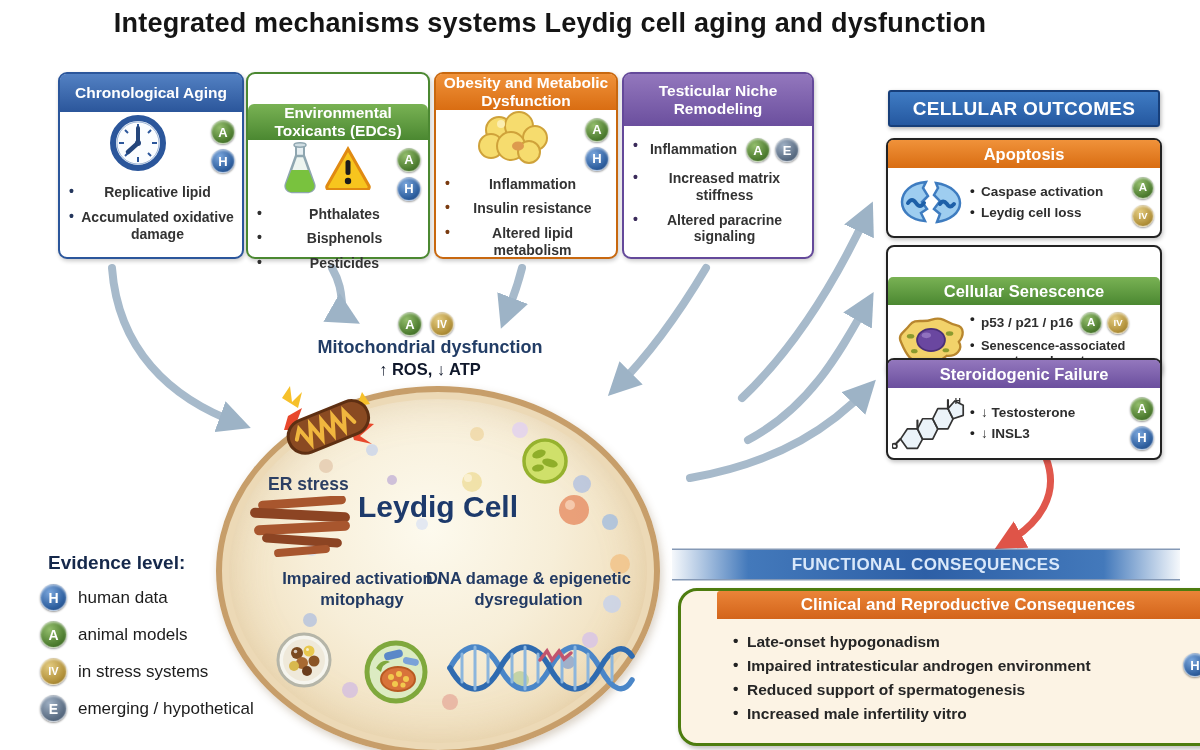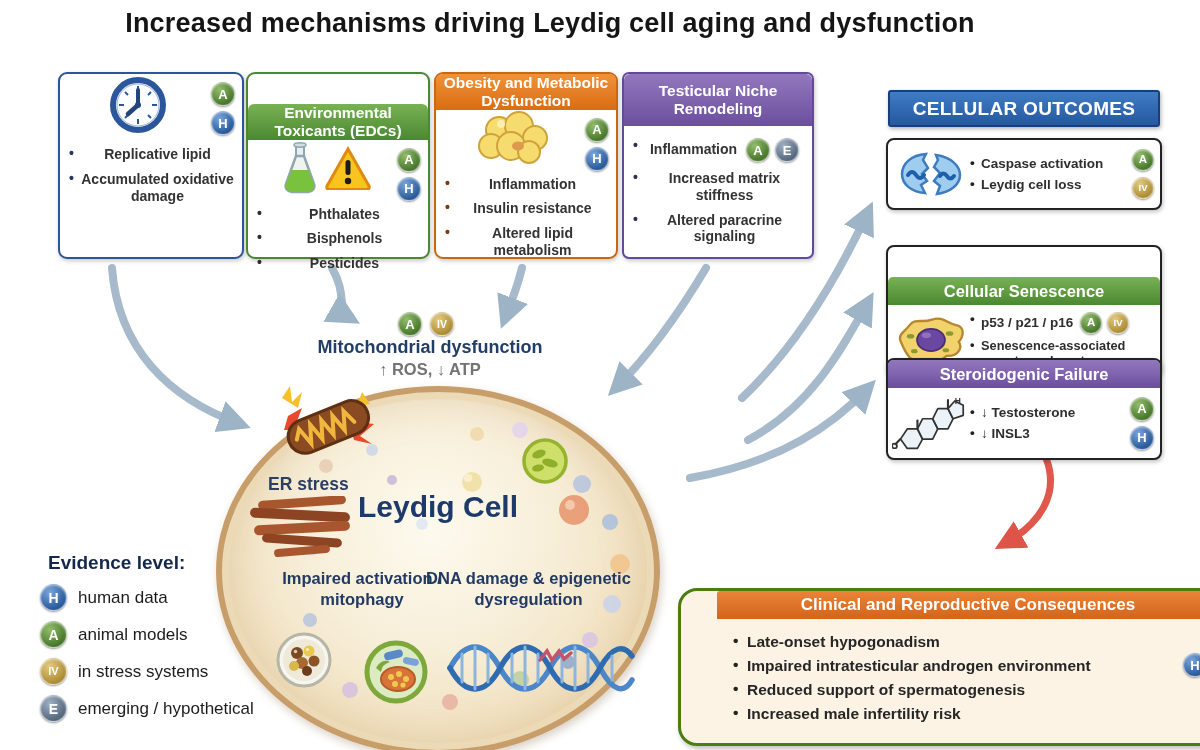--- a/index.html
+++ b/index.html
@@ -28,21 +28,21 @@
   .badge.sm.b-iv{font-size:9.5px;}
 
   
   .cbox{position:absolute;top:72px;height:183px;background:#fff;border-radius:9px;
         border:2px solid;box-shadow:1px 2px 4px rgba(0,0,0,.22);display:flex;flex-direction:column;z-index:2;}
   .cbox .hd{border-radius:6px 6px 0 0;color:#fff;font-weight:bold;text-align:center;
             display:flex;align-items:center;justify-content:center;font-size:15.5px;line-height:1.15;padding:0 4px;}
   .hd-blue{background:linear-gradient(#5381c3,#2b569b);}   .bd-blue{border-color:#2b569b;}
   .hd-green{background:linear-gradient(#79b254,#4b8831);margin-top:30px;}  .bd-green{border-color:#4b8831;}
   .hd-orange{background:linear-gradient(#f0923a,#d96d12);} .bd-orange{border-color:#c8680f;}
-  .hd-purple{background:linear-gradient(#9377bd,#6b4f9e);} .bd-purple{border-color:#64499a;border-radius:7px;}
+  .hd-purple{background:linear-gradient(#9377bd,#6b4f9e);} .bd-purple{border-color:#64499a;}
   .cbox .body{position:relative;flex:1;padding:2px 6px 0 6px;}
   .iconrow{display:flex;justify-content:center;align-items:center;gap:3px;height:62px;padding-right:26px;}
   .badges-col{position:absolute;right:7px;top:8px;display:flex;flex-direction:column;gap:5px;align-items:center;}
   .cbox ul{list-style:none;margin:2px 0 0 0;padding:0 2px;}
   .cbox li{position:relative;font-size:14px;font-weight:bold;color:#333;margin:8px 0;
            padding-left:13px;line-height:1.2;text-align:center;}
   .cbox li::before{content:"\2022";position:absolute;left:1px;top:-1px;color:#24365c;}
   .bd-green li::before{color:#2f2f2f;} .bd-orange li::before{color:#7a3b10;} .bd-purple li::before{color:#3a2a5a;}
   .inline-badges{display:inline-flex;gap:5px;vertical-align:middle;margin-left:5px;}
 
@@ -62,21 +62,21 @@
               padding-left:11px;line-height:1.15;}
   .ob-list li::before{content:"\2022";position:absolute;left:0;top:-1px;color:#222;}
   .ob-badges{position:absolute;right:6px;top:0;bottom:0;display:flex;flex-direction:column;
              justify-content:space-around;align-items:center;padding:6px 0;}
 
   
   .mito-badges{position:absolute;left:398px;top:312px;display:flex;gap:8px;z-index:2;}
   .mito-label{position:absolute;left:280px;top:337px;width:300px;text-align:center;z-index:2;
               font-size:18px;font-weight:bold;color:#223d66;}
   .mito-sub{position:absolute;left:280px;top:360px;width:300px;text-align:center;z-index:2;
-            font-size:16.5px;font-weight:bold;color:#737373;}
+            font-size:16.5px;font-weight:bold;color:#0f172a;}
 
   
   .cell{position:absolute;left:216px;top:386px;width:432px;height:358px;border-radius:50%;z-index:2;
         background:radial-gradient(ellipse at 48% 38%, #fdfaee 0%, #f7eed8 40%, #f0dfbd 70%, #e6cb9d 88%, #dcb988 100%);
         border:6px solid #c79e6a;
         box-shadow:inset 0 0 0 7px #ecd9b6, inset 0 0 45px rgba(190,150,95,.35), 2px 4px 9px rgba(120,90,50,.28);}
   .cell .abs{position:absolute;}
   .cell-title{left:0;right:0;top:98px;text-align:center;font-size:30px;font-weight:bold;color:#1d3a6b;}
   .er-label{left:46px;top:82px;font-size:17.5px;font-weight:bold;color:#2c3f63;}
   .autophagy-label{left:25px;top:176px;width:230px;text-align:center;font-size:16.5px;font-weight:bold;
@@ -103,21 +103,21 @@
   .clinical ul{list-style:none;margin:0;padding:8px 40px 0 16px;}
   .clinical li{position:relative;font-size:15.5px;font-weight:bold;color:#262626;margin:6px 0;padding-left:14px;}
   .clinical li::before{content:"\2022";position:absolute;left:0;top:-1px;color:#222;}
   .clinical .h-badge{position:absolute;right:12px;top:62px;}
 </style>
 </head>
 <body>
 
 <div class="stage">
 
-  <h1 class="fig-title">Increased mechanisms driving Leydig cell aging and dysfunction</h1>
+  <h1 class="fig-title">Integrated mechanisms systems Leydig cell aging and dysfunction</h1>
 
   <svg class="arrows" viewBox="0 0 1200 750">
     <defs>
       <marker id="ah-gray" viewBox="0 0 10 10" refX="6.5" refY="5" markerWidth="4.1" markerHeight="4.1" orient="auto">
         <path d="M0,0 L10,5 L0,10 Z" fill="#9db3c6"></path>
       </marker>
       <marker id="ah-red" viewBox="0 0 10 10" refX="6.5" refY="5" markerWidth="4.3" markerHeight="4.3" orient="auto">
         <path d="M0,0 L10,5 L0,10 Z" fill="#df5448"></path>
       </marker>
     </defs>
@@ -127,20 +127,21 @@
       <path d="M522,268 C516,292 510,305 505,318" marker-end="url(#ah-gray)"></path>
       <path d="M706,268 C678,315 648,356 616,388" marker-end="url(#ah-gray)"></path>
       <path d="M742,398 C798,345 840,272 868,212" marker-end="url(#ah-gray)"></path>
       <path d="M748,440 C812,406 842,348 868,302" marker-end="url(#ah-gray)"></path>
       <path d="M690,478 C782,462 834,424 868,388" marker-end="url(#ah-gray)"></path>
     </g>
     <path d="M1046,458 C1060,494 1040,524 1004,544" stroke="#e0574c" stroke-width="7" fill="none" stroke-linecap="round" marker-end="url(#ah-red)"></path>
   </svg>
 
   <section class="cbox bd-blue" style="left:58px;width:182px;">
+    <header class="hd hd-blue" style="height:38px;">Chronological Aging</header>
     <div class="body">
       <div class="iconrow">
         <span>
           <svg width="58" height="58" viewBox="0 0 58 58">
             <circle cx="29" cy="29" r="25" fill="#eef4fb" stroke="#2b569b" stroke-width="6"></circle>
             <circle cx="29" cy="29" r="21" fill="#fbfdff" stroke="#9fb6d6" stroke-width="1"></circle>
             <g stroke="#2b569b" stroke-width="2">
               <line x1="29" y1="10" x2="29" y2="15"></line>
                 <line x1="29" y1="43" x2="29" y2="48"></line>
               <line x1="10" y1="29" x2="15" y2="29"></line>
@@ -245,20 +246,21 @@
         </li>
         <li>Increased matrix stiffness</li>
         <li>Altered paracrine signaling</li>
       </ul>
     </div>
   </section>
 
   <header class="out-header">CELLULAR OUTCOMES</header>
 
   <section class="obox bd-orange" style="top:138px;">
+    <header class="hd hd-orange">Apoptosis</header>
     <div class="ob-body" style="height:62px;">
       <span class="ob-icon">
         <svg width="66" height="50" viewBox="0 0 66 50">
           <path d="M28,5 C13,6 4,15 4,25 C4,35 13,43 27,44 L23,36 L29,32 L24,25 L30,19 L25,11 Z" fill="#9ecdf0" stroke="#3e7cc0" stroke-width="2.5"></path>
           <path d="M38,6 C53,8 62,17 62,26 C62,36 52,43 39,45 L42,37 L36,32 L42,24 L36,18 L40,11 Z" fill="#9ecdf0" stroke="#3e7cc0" stroke-width="2.5"></path>
           <path d="M10,26 q4,-6 8,0 q4,6 8,0" fill="none" stroke="#1d5fa8" stroke-width="4" stroke-linecap="round"></path>
           <path d="M42,27 q3,-5 7,0 q3,5 7,0" fill="none" stroke="#1d5fa8" stroke-width="4" stroke-linecap="round"></path>
         </svg>
       </span>
       <ul class="ob-list">
@@ -473,25 +475,26 @@
     <div class="lrow">
       <span class="badge lg b-iv">IV</span>
       <span>in stress systems</span>
     </div>
     <div class="lrow">
       <span class="badge lg b-e">E</span>
       <span>emerging / hypothetical</span>
     </div>
   </aside>
 
+  <header class="fheader">FUNCTIONAL CONSEQUENCES</header>
 
   <section class="clinical">
     <header class="hd">Clinical and Reproductive Consequences</header>
     <ul>
       <li>Late-onset hypogonadism</li>
       <li>Impaired intratesticular androgen environment</li>
       <li>Reduced support of spermatogenesis</li>
-      <li>Increased male infertility risk</li>
+      <li>Increased male infertility vitro</li>
     </ul>
     <span class="badge b-h h-badge">H</span>
   </section>
 
 </div>
 
 </body></html>

